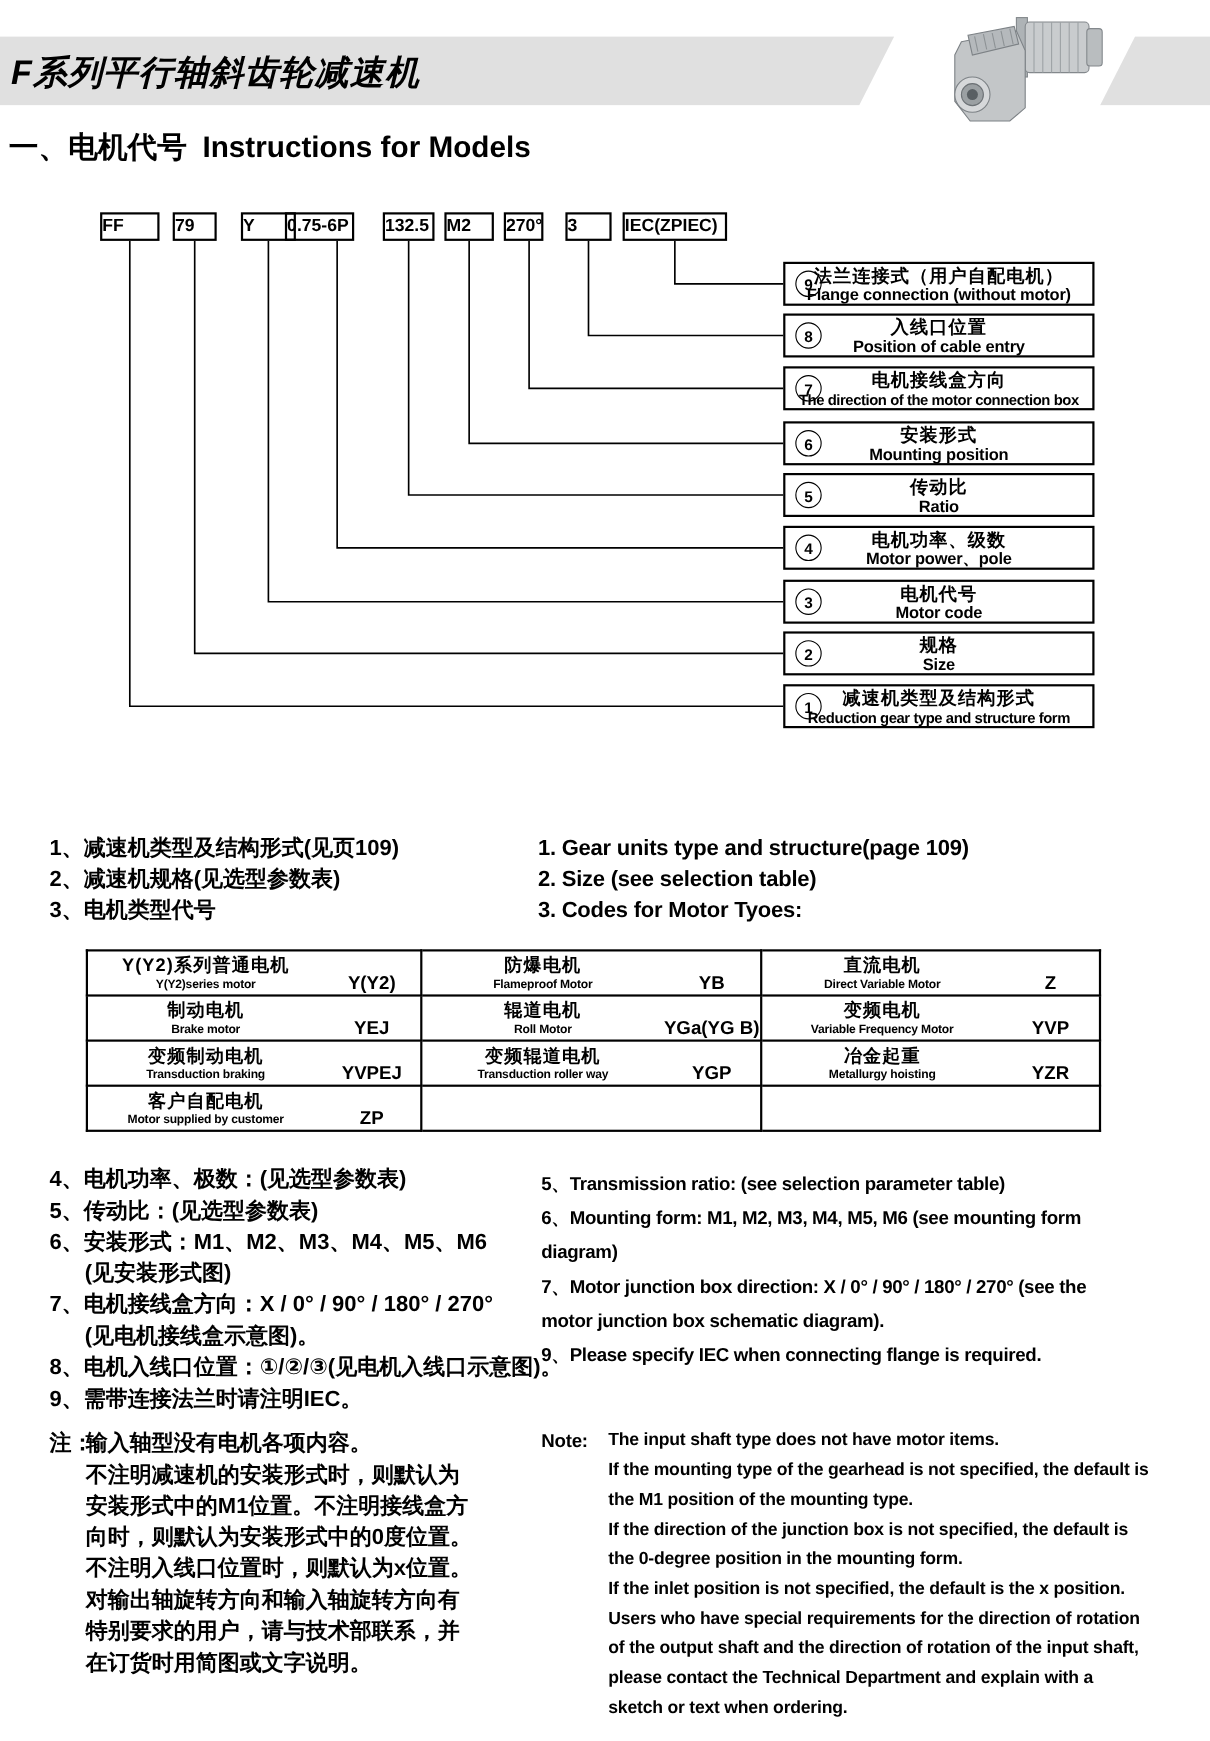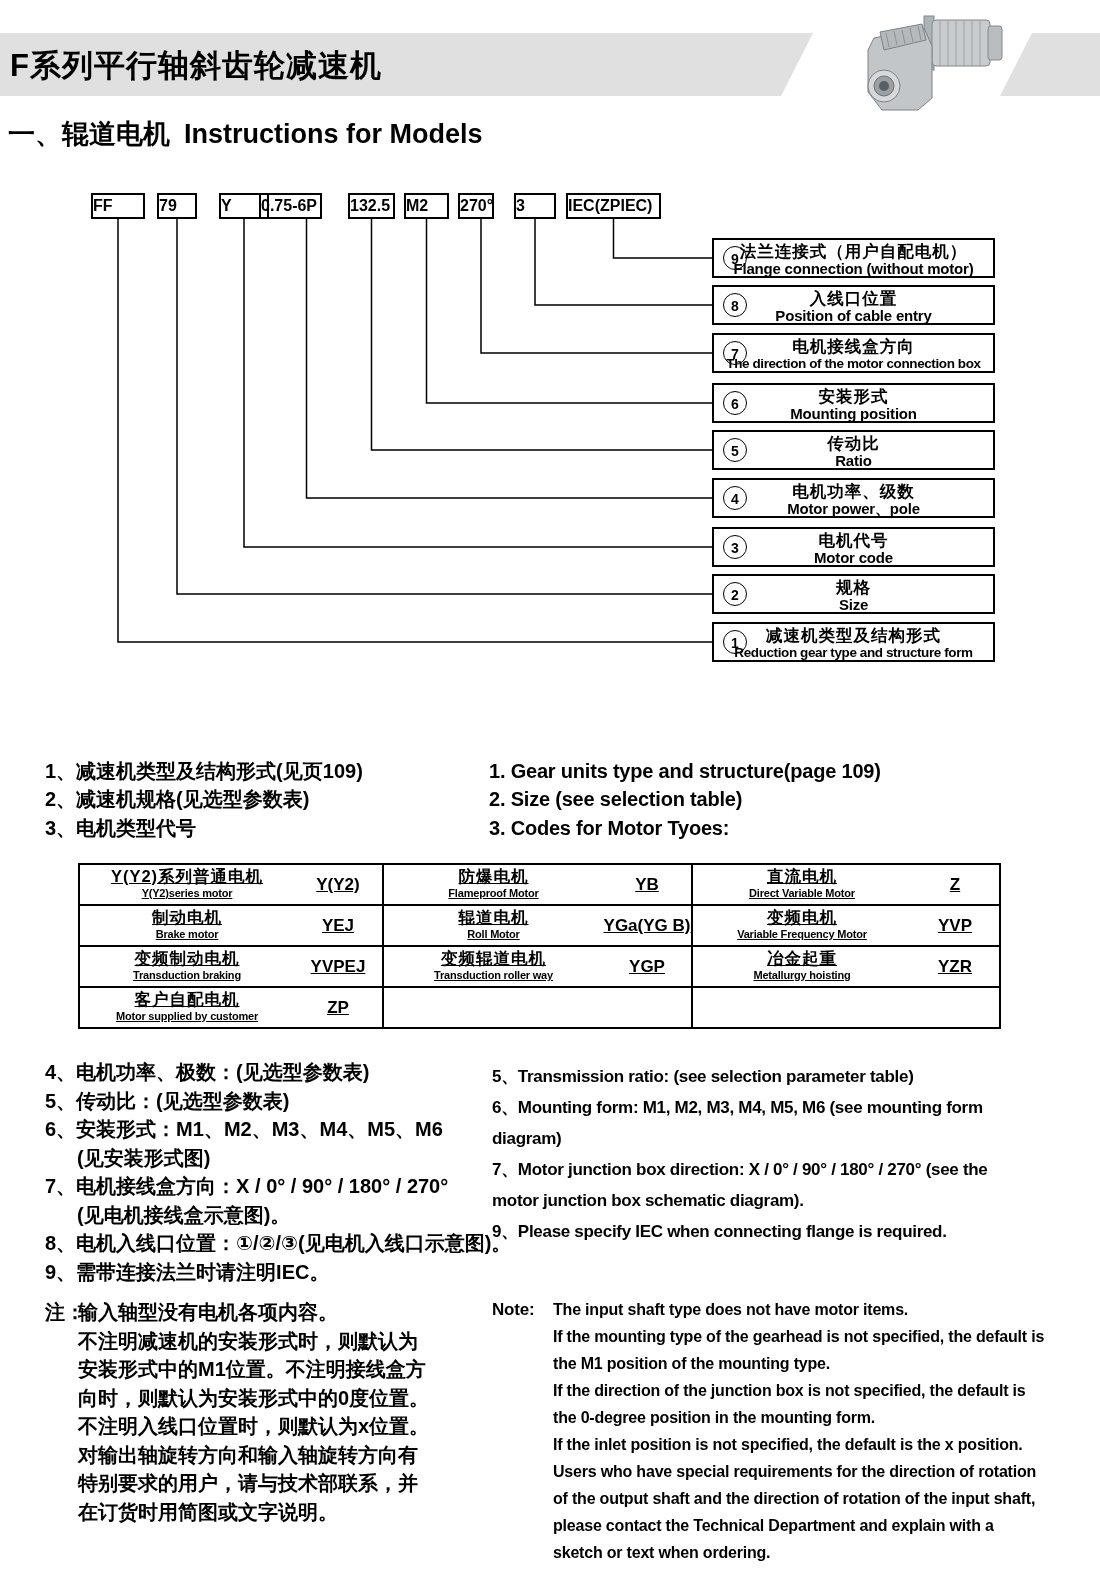--- a/index.html
+++ b/index.html
@@ -3,21 +3,21 @@
 <meta charset="utf-8">
 <style>
   html,body{margin:0;padding:0;background:#fff;}
   .page{position:relative;width:1100px;height:1583px;background:#ffffff;overflow:hidden;
         font-family:"Liberation Sans","DejaVu Sans",sans-serif;font-weight:bold;color:#000;}
   
   .banner{position:absolute;left:0;top:33px;width:813px;height:63px;background:#e0e0e0;
           clip-path:polygon(0 0,100% 0,calc(100% - 32px) 100%,0 100%);}
   .banner-small{position:absolute;left:1000px;top:33px;width:100px;height:63px;background:#e0e0e0;
           clip-path:polygon(32px 0,100% 0,100% 100%,0 100%);}
-  .title{position:absolute;left:10px;top:45px;font-size:31px;letter-spacing:1px;white-space:nowrap;}
+  .title{position:absolute;left:10px;top:45px;font-size:31px;font-style:italic;letter-spacing:1px;white-space:nowrap;}
   .product{position:absolute;left:840px;top:4px;width:175px;height:118px;}
   .heading{position:absolute;left:8px;top:116px;font-size:27px;white-space:nowrap;}
   .heading .en{margin-left:14px;}
   
   .cbox{position:absolute;top:193px;height:26px;border:2px solid #000;box-sizing:border-box;
         font-size:16px;line-height:22px;white-space:nowrap;}
   .connectors{position:absolute;left:0;top:180px;width:1100px;height:500px;}
   .ebox{position:absolute;left:712px;width:283px;height:40px;border:2px solid #000;box-sizing:border-box;
         text-align:center;padding-top:2px;}
   .ebox .num{position:absolute;left:9px;top:50%;transform:translateY(-50%);width:24px;height:24px;
@@ -29,21 +29,21 @@
   .col{position:absolute;white-space:nowrap;}
   .tlist-zh{left:45px;top:757px;font-size:20px;line-height:28.3px;}
   .tlist-en{left:489px;top:757px;font-size:20px;line-height:28.3px;letter-spacing:-0.2px;}
   .blist-zh{left:45px;top:1058px;font-size:20px;line-height:28.5px;}
   .blist-zh .cont{padding-left:32px;}
   .blist-en{left:492px;top:1061px;font-size:17px;line-height:31px;letter-spacing:-0.3px;}
   
   .mtable{position:absolute;left:78px;top:863px;border-collapse:collapse;table-layout:fixed;}
   .mtable td{border:2px solid #000;padding:0;height:39px;}
   .c1{width:302px;} .c2{width:307px;} .c3{width:306px;}
-  .cellwrap{display:flex;align-items:center;height:100%;text-decoration:underline;}
+  .cellwrap{display:flex;align-items:flex-end;height:100%;}
   .names{flex:1;text-align:center;}
   .nzh{font-size:16.5px;line-height:18px;letter-spacing:1px;}
   .nen{font-size:11px;line-height:17px;letter-spacing:-0.2px;}
   .codev{width:88px;text-align:center;font-size:17px;}
   
   .note{position:absolute;}
   .note-zh{left:45px;top:1298px;font-size:20px;line-height:28.5px;}
   .note-zh .lines{padding-left:33px;white-space:nowrap;}
   .note-zh .lbl{position:absolute;left:0;top:0;}
   .note-en{left:492px;top:1296px;font-size:16px;line-height:27px;letter-spacing:-0.2px;}
@@ -66,21 +66,21 @@
     <rect x="148" y="22" width="14" height="34" rx="3" fill="#b9bdbf" stroke="#83888c"></rect>
     <polygon points="34,34 84,24 92,42 92,94 78,106 42,106 28,88 28,46" fill="#c3c6c8" stroke="#7d8286"></polygon>
     <polygon points="40,28 82,20 86,36 44,46" fill="#b5b9bc" stroke="#7d8286"></polygon>
     <path d="M46 29l3 14M54 27l3 14M62 26l3 14M70 24l3 14M78 22l3 14" stroke="#8d9295" fill="none"></path>
     <circle cx="44" cy="82" r="16" fill="#d6d8da" stroke="#7d8286"></circle>
     <circle cx="44" cy="82" r="10" fill="#9ba0a3" stroke="#6d7276"></circle>
     <circle cx="44" cy="82" r="5" fill="#595f63"></circle>
   </svg>
 
   <div class="heading">
-    <span class="zh">一、辊道电机</span><span class="en">Instructions for Models</span>
+    <span class="zh">一、电机代号</span><span class="en">Instructions for Models</span>
   </div>
 
   <div class="cbox" style="left:91px;width:54px">FF</div>
   <div class="cbox" style="left:157px;width:40px">79</div>
   <div class="cbox" style="left:219px;width:50px">Y</div>
   <div class="cbox" style="left:259px;width:63px">0.75-6P</div>
   <div class="cbox" style="left:348px;width:47px">132.5</div>
   <div class="cbox" style="left:404px;width:45px">M2</div>
   <div class="cbox" style="left:458px;width:36px">270°</div>
   <div class="cbox" style="left:514px;width:42px">3</div>

